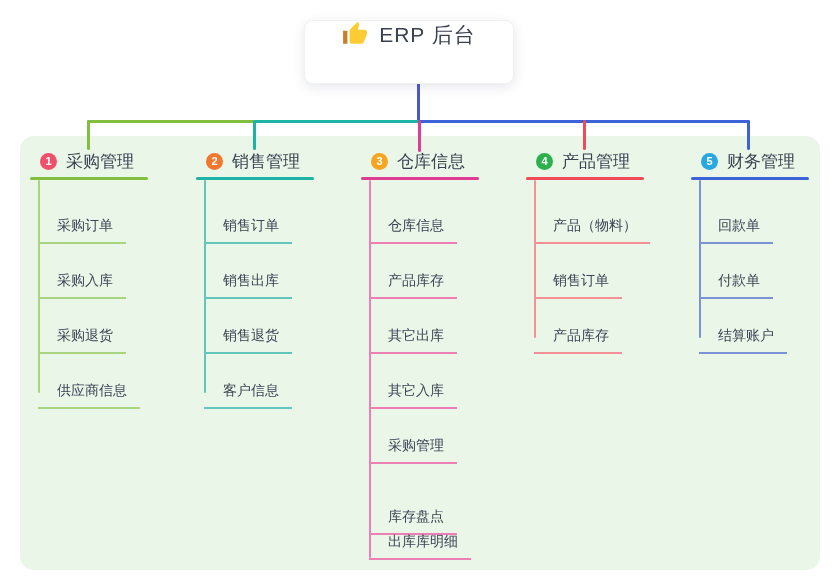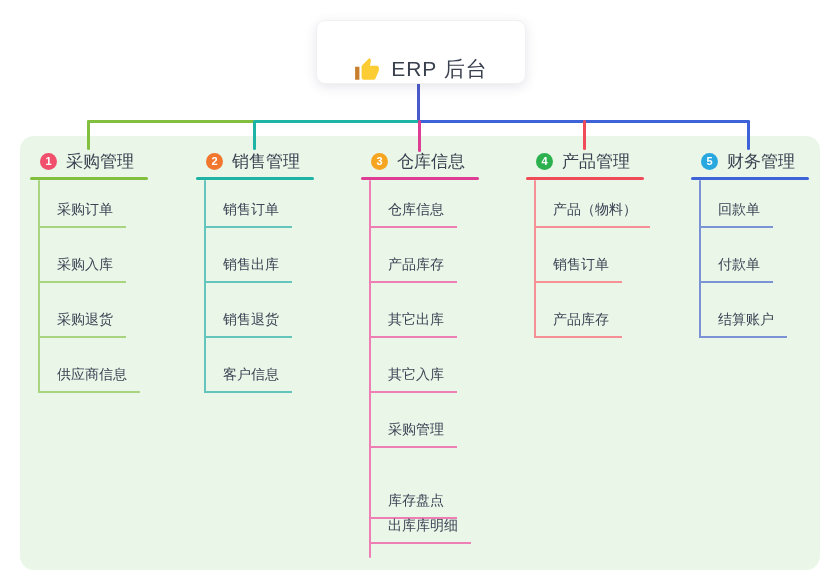--- a/index.html
+++ b/index.html
@@ -7,24 +7,24 @@
     position:relative; width:839px; height:588px; background:#ffffff;
     font-family:"Liberation Sans","DejaVu Sans",sans-serif; overflow:hidden;
   }
   
   .panel {
     position:absolute; left:20px; top:136px; width:800px; height:434px;
     background:var(--c,#e9f6e8); border-radius:14px;
   }
   
   .root-card {
-    position:absolute; left:316px; top:20px; width:208px; height:62px;
+    position:absolute; left:304px; top:20px; width:208px; height:62px;
     background:#ffffff; border:1px solid #f1f1f3; border-radius:9px;
     box-shadow:0 3px 12px rgba(70,80,110,0.14);
-    display:flex; align-items:flex-end; justify-content:center; gap:11px;
+    display:flex; align-items:flex-start; justify-content:center; gap:11px;
     z-index:3;
   }
   .root-label { font-size:21px; font-weight:500; color:#39404e; letter-spacing:1px; }
   .thumb-icon { width:26px; height:26px; display:block; }
   
   .hline, .vline-abs { position:absolute; background:var(--c,#888); border-radius:2px; }
   .stem      { left:417px; top:82px;  width:3px;  height:40px; }
   .bus-left  { left:87px;  top:120px; width:168px; height:3px; }
   .bus-mid   { left:254px; top:120px; width:166px; height:3px; }
   .bus-right { left:418px; top:120px; width:332px; height:3px; }
@@ -46,21 +46,21 @@
     display:flex; align-items:center; justify-content:center; line-height:1;
   }
   .rule { margin-top:3px; width:118px; height:3px; border-radius:2px; background:var(--c,#999); }
   .children { position:relative; }
   .cvline {
     position:absolute; left:8px; top:0; width:2px; background:var(--c,#bbb); border-radius:1px;
   }
   .child {
     position:absolute; left:8px; white-space:nowrap;
     font-size:14px; line-height:20px; color:#3c4354;
-    padding:0 13px 7px 19px; border-bottom:2px solid var(--c,#bbb); cursor:default;
+    padding:0 13px 7px 19px; border-bottom:2px solid var(--c,#bbb); cursor:default;margin-top:16px;
   }
   .c0 { top:19px; }  .c1 { top:74px; }  .c2 { top:129px; } .c3 { top:184px; }
   .c4 { top:239px; } .c5 { top:310px; } .c6 { top:335px; }
 </style>
 </head>
 <body>
 
 <div class="canvas">
 
   <div class="panel" style="--c: #e9f6e8;"></div>

